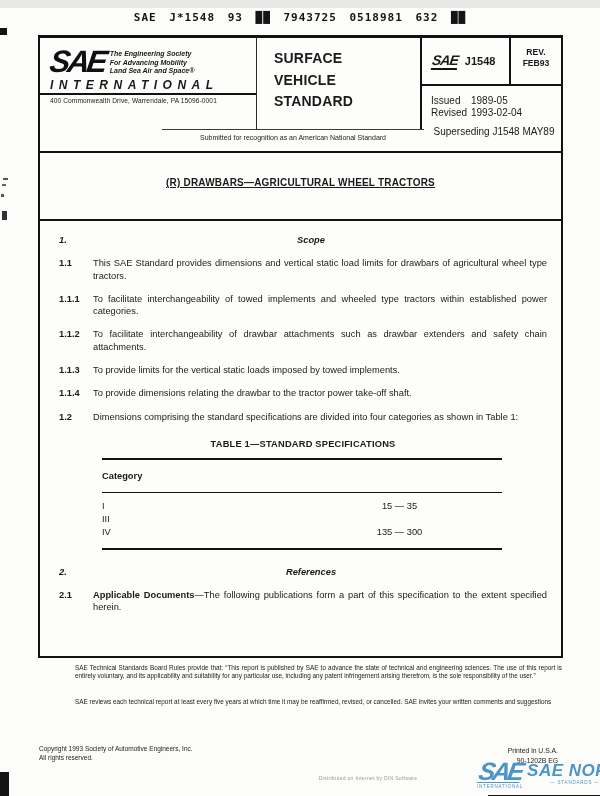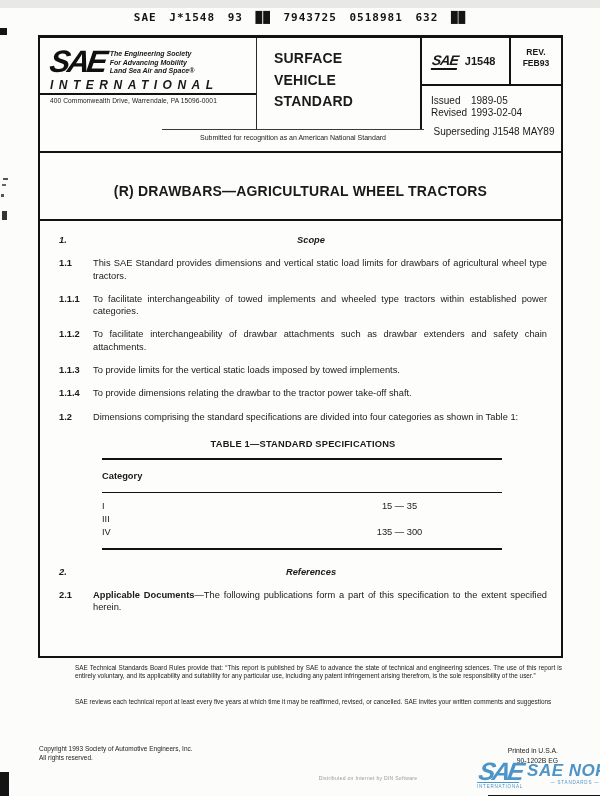--- a/index.html
+++ b/index.html
@@ -44,21 +44,21 @@
   .code-num { font-weight:bold; font-size:11px; }
   .rev-cell { width:50px; border-left:2px solid #121212; text-align:center; font-size:8.6px; font-weight:bold; padding-top:9px; line-height:11px; }
   .dates { padding:9px 4px 0 9px; font-size:10px; line-height:12px; }
   .date-line { display:flex; }
   .dlabel { width:40px; }
   .superseding { margin-top:7px;text-align:center; }
   .submitted {
     position:absolute; left:122px; bottom:0; width:262px; height:22px; box-sizing:border-box;
     border-top:1px solid #3a3a3a; font-size:7px; text-align:center; padding-top:4px; background:#fdfdfb;
   }
-  .doc-title { position:absolute; top:145px; left:0; width:100%; text-align:center; font-weight:bold; font-size:14px; letter-spacing:0.2px; }
+  .doc-title { position:absolute; top:139px; left:0; width:100%; text-align:center; font-weight:bold; font-size:10px; letter-spacing:0.2px;text-decoration:underline; }
   .title-rule { position:absolute; top:181px; left:0; width:100%; border-top:2px solid #121212; }
   .body { position:absolute; top:194px; left:19px; right:14px; font-size:9.3px; line-height:12.3px; }
   .para { display:flex; margin-top:11px; }
   .pnum { flex:none; width:34px; font-weight:bold; }
   .ptxt { flex:1; text-align:justify; }
   .heading { font-weight:bold; font-style:italic; }
   .heading .pnum { width:16px; }
   .heading .ptxt { text-align:center; }
   .h1 { margin-top:2px; }
   .h2 { margin-top:16px; }

